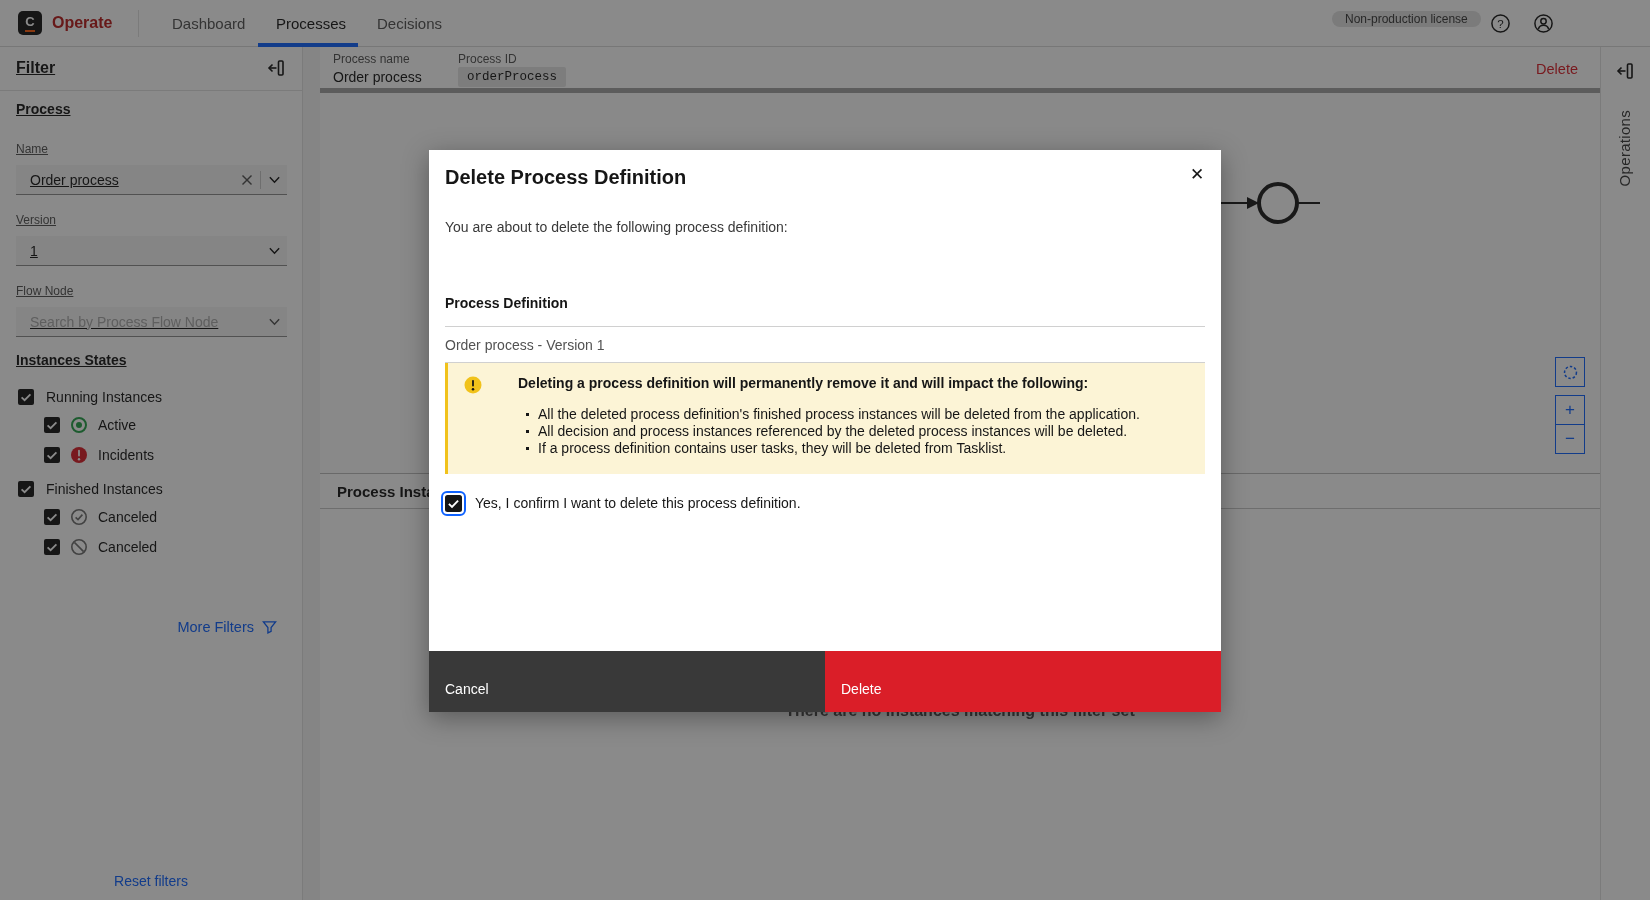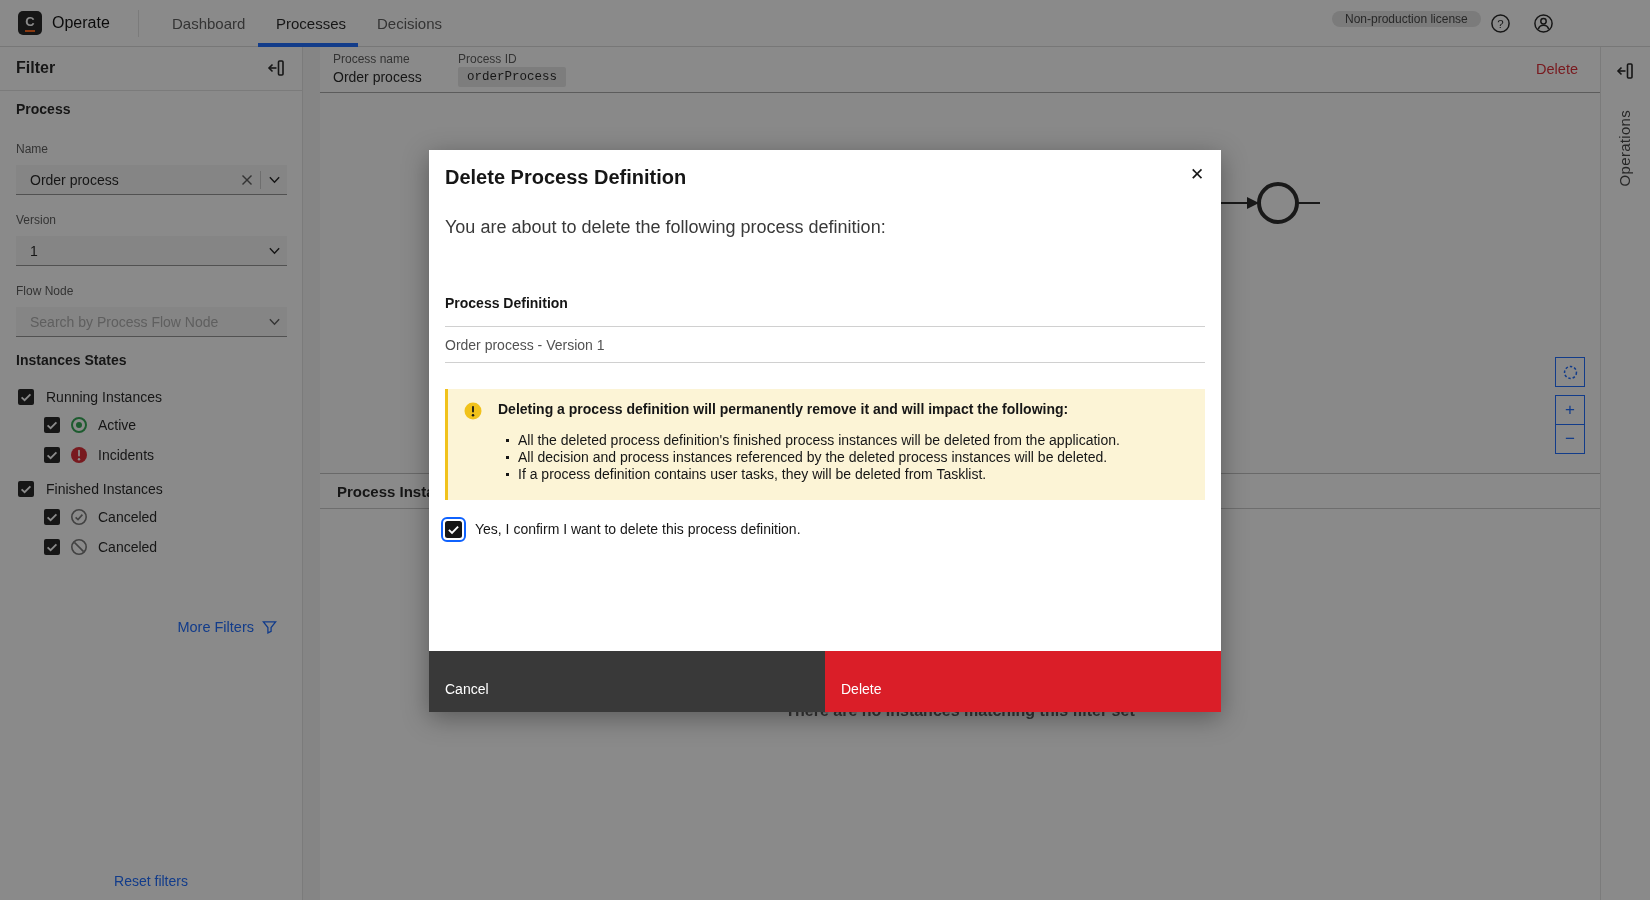--- a/index.html
+++ b/index.html
@@ -6,52 +6,52 @@
   html,body { width:1650px; height:900px; }
   body {
     font-family: "Liberation Sans", sans-serif;
     background:#ffffff; position:relative; overflow:hidden; color:#161616;
   }
   
   .nav { position:absolute; top:0; left:0; right:0; height:47px; background:#fff; border-bottom:1px solid #d8d8d8; }
   .logo { position:absolute; left:18px; top:11px; width:24px; height:24px; background:#161616; border-radius:5px;
           display:flex; flex-direction:column; align-items:center; justify-content:center; color:#fff; font-weight:bold; font-size:13px; line-height:13px; }
   .logo-bar { width:10px; height:2px; background:#fc5d0d; margin-top:2px; }
-  .brand { position:absolute; left:52px; top:14px; font-size:16px; font-weight:400; color:#000000; }
+  .brand { position:absolute; left:52px; top:14px; font-size:16px; font-weight:700; color:#b91c1c; }
   .nav-divider { position:absolute; left:138px; top:10px; width:1px; height:27px; background:#e0e0e0; }
   .tab { position:absolute; top:15px; font-size:15px; color:#525252; cursor:pointer; }
   .tab.active { color:#161616; }
   .tab-underline { position:absolute; left:258px; top:43px; width:100px; height:4px; background:#0f62fe; }
   .badge { position:absolute; left:1332px; top:11px; height:16px; padding:0 13px; border-radius:12px; background:#e0e0e0;
            color:#393939; font-size:12px; display:flex; align-items:center; }
   .nav-ic { position:absolute; top:13px; width:21px; height:21px; color:#161616; }
   
   .sidebar { position:absolute; top:47px; left:0; width:303px; bottom:0; background:#fff; border-right:1px solid #e0e0e0; }
-  .sb-abs { position:absolute; }
+  .sb-abs { position:absolute;text-decoration:underline; }
   .fp-title { left:16px; top:12px; font-size:16px; font-weight:600; }
   .fp-collapse { right:16px; top:11px; width:20px; height:20px; color:#161616; cursor:pointer; }
   .fp-divider { top:43px; left:0; right:0; height:1px; background:#e0e0e0; }
   .fp-section { left:16px; top:54px; font-size:14px; font-weight:600; }
   .fp-label { left:16px; font-size:12px; color:#525252; }
   .field { left:16px; width:271px; height:30px; background:#f4f4f4; border-bottom:1px solid #8d8d8d; display:flex; align-items:center; }
   .field input { flex:1; border:none; background:transparent; outline:none; font-family:"Liberation Sans",sans-serif;
                  font-size:14px; color:#161616; padding:0 0 0 14px; min-width:0; }
   .field input::placeholder { color:#a8a8a8; }
   .field .sel-text { flex:1; font-size:14px; color:#161616; padding-left:14px; }
   .adorn { width:26px; height:26px; display:flex; align-items:center; justify-content:center; color:#525252; cursor:pointer; flex:none; }
   .adorn-sep { width:1px; height:18px; background:#c6c6c6; flex:none; }
   .cb-row { position:absolute; height:18px; display:flex; align-items:center; }
   .cbx { width:16px; height:16px; flex:none; display:inline-flex; cursor:pointer; }
   .state-ic { width:18px; height:18px; flex:none; margin-left:10px; display:inline-flex; }
   .cb-label { font-size:14px; color:#161616; margin-left:10px; white-space:nowrap; }
   .more-filters { position:absolute; right:25px; top:572px; display:flex; align-items:center; gap:8px; color:#0f62fe; font-size:14.5px; cursor:pointer; }
   .reset-filters { position:absolute; left:0; right:0; top:826px; text-align:center; color:#0f62fe; font-size:14px; cursor:pointer; }
   
   .content-bg { position:absolute; left:303px; top:47px; right:0; bottom:0; background:#f4f4f4; }
-  .proc-header { position:absolute; left:320px; top:47px; width:1280px; height:46px; background:#fff; border-bottom:1px solid #a3a3a3; }
+  .proc-header { position:absolute; left:320px; top:47px; width:1280px; height:46px; background:#fff; border-bottom:5px solid #a3a3a3; }
   .ph-label { position:absolute; top:5px; font-size:12px; color:#525252; }
   .ph-value { position:absolute; top:22px; font-size:14px; color:#161616; }
   .ph-chip { position:absolute; left:138px; top:20px; background:#e4e4e4; border-radius:2px; padding:3px 9px;
              font-family:"Liberation Mono", monospace; font-size:12.5px; color:#161616; }
   .ph-delete { position:absolute; right:22px; top:14px; font-size:14.5px; color:#da1e28; background:none; border:none; cursor:pointer; font-family:inherit; }
   .diagram-panel { position:absolute; left:320px; top:93px; width:1280px; height:380px; background:#fdfdfd; }
   .dg-btn { position:absolute; width:30px; height:30px; border:1px solid #0f62fe; color:#0f62fe; background:rgba(255,255,255,.55);
             display:flex; align-items:center; justify-content:center; font-size:17px; cursor:pointer; font-family:inherit; }
   .instances-panel { position:absolute; left:320px; top:473px; width:1280px; bottom:0; background:#fff; border-top:1px solid #bdbdbd; }
   .ip-header { height:35px; border-bottom:1px solid #c6c6c6; display:flex; align-items:center; padding-left:17px;
@@ -63,26 +63,26 @@
                font-size:15px; color:#393939; letter-spacing:.3px; }
   
   .overlay { position:absolute; inset:0; background:rgba(22,22,22,0.5); z-index:50; }
   .modal { position:absolute; left:429px; top:150px; width:792px; height:562px; background:#fff; z-index:60;
            box-shadow:0 6px 24px rgba(0,0,0,.35); }
   .modal-header { padding:14px 16px 0; }
   .m-title { font-size:20px; font-weight:700; color:#161616; line-height:26px; }
   .m-close { position:absolute; top:10px; right:10px; width:28px; height:28px; background:none; border:none; font-size:17px;
              color:#161616; cursor:pointer; display:flex; align-items:center; justify-content:center; font-family:inherit; }
   .modal-body { padding:0 16px; }
-  .m-intro { margin-top:28px; font-size:18px; color:#393939; line-height:18px; }
+  .m-intro { margin-top:28px; font-size:14px; color:#393939; line-height:18px; }
   .m-sec-title { margin-top:58px; font-size:14px; font-weight:700; color:#161616; line-height:18px; }
   .m-rule { height:1px; background:#d0d0d0; }
   .m-rule.top { margin-top:14px; }
   .m-def { padding:11px 0 9px; font-size:14px; color:#525252; line-height:15px; }
-  .m-warning { margin-top:26px; background:#fcf4d6; border-left:3px solid #f1c21b; display:flex; padding:11px 16px 16px 16px; }
+  .m-warning { background:#fcf4d6; border-left:3px solid #f1c21b; display:flex; padding:11px 16px 16px 16px;gap:20px; }
   .mw-icon { width:18px; height:18px; flex:none; margin:2px 16px 0 0; }
   .mw-heading { font-size:14px; font-weight:700; color:#161616; line-height:18px; }
   .mw-list { list-style:none; margin-top:14px; }
   .mw-list li { position:relative; padding-left:20px; font-size:14px; color:#161616; line-height:17.2px; }
   .mw-list li::before { content:""; position:absolute; left:8px; top:7px; width:3px; height:3px; background:#161616; }
   .mw-link { display:inline-block; margin-top:40px; font-size:14px; color:#0f62fe; text-decoration:none; cursor:pointer; }
   .m-confirm { margin-top:21px; display:flex; align-items:center; }
   .m-confirm .cbx { width:17px; height:17px; outline:2px solid #0f62fe; outline-offset:2px; border-radius:2px; }
   .m-confirm .cb-label { font-size:14px; margin-left:13px; }
   .modal-footer { position:absolute; left:0; right:0; bottom:0; height:61px; display:flex; }

